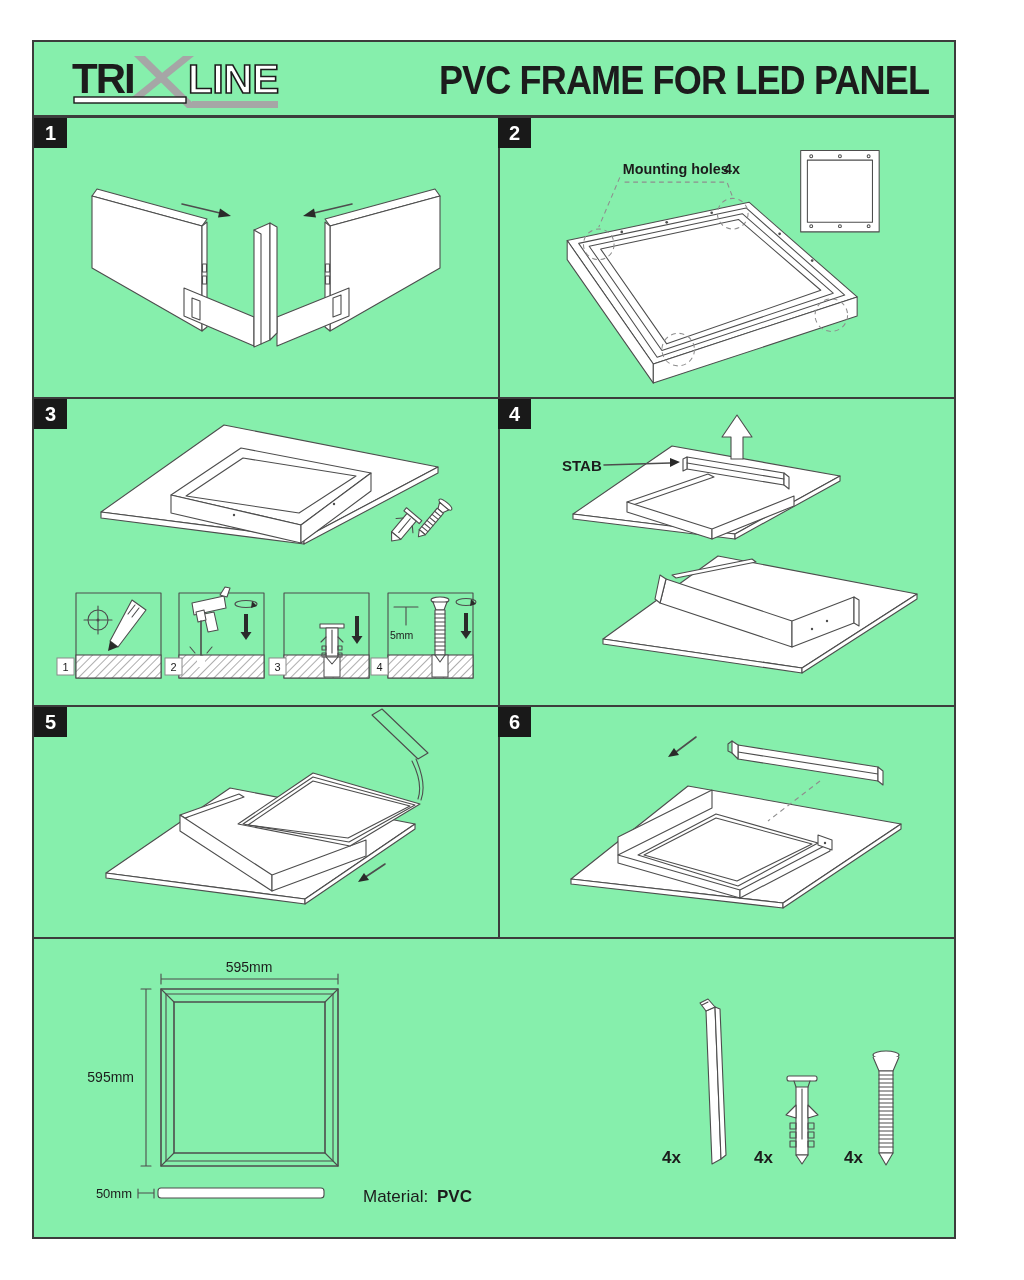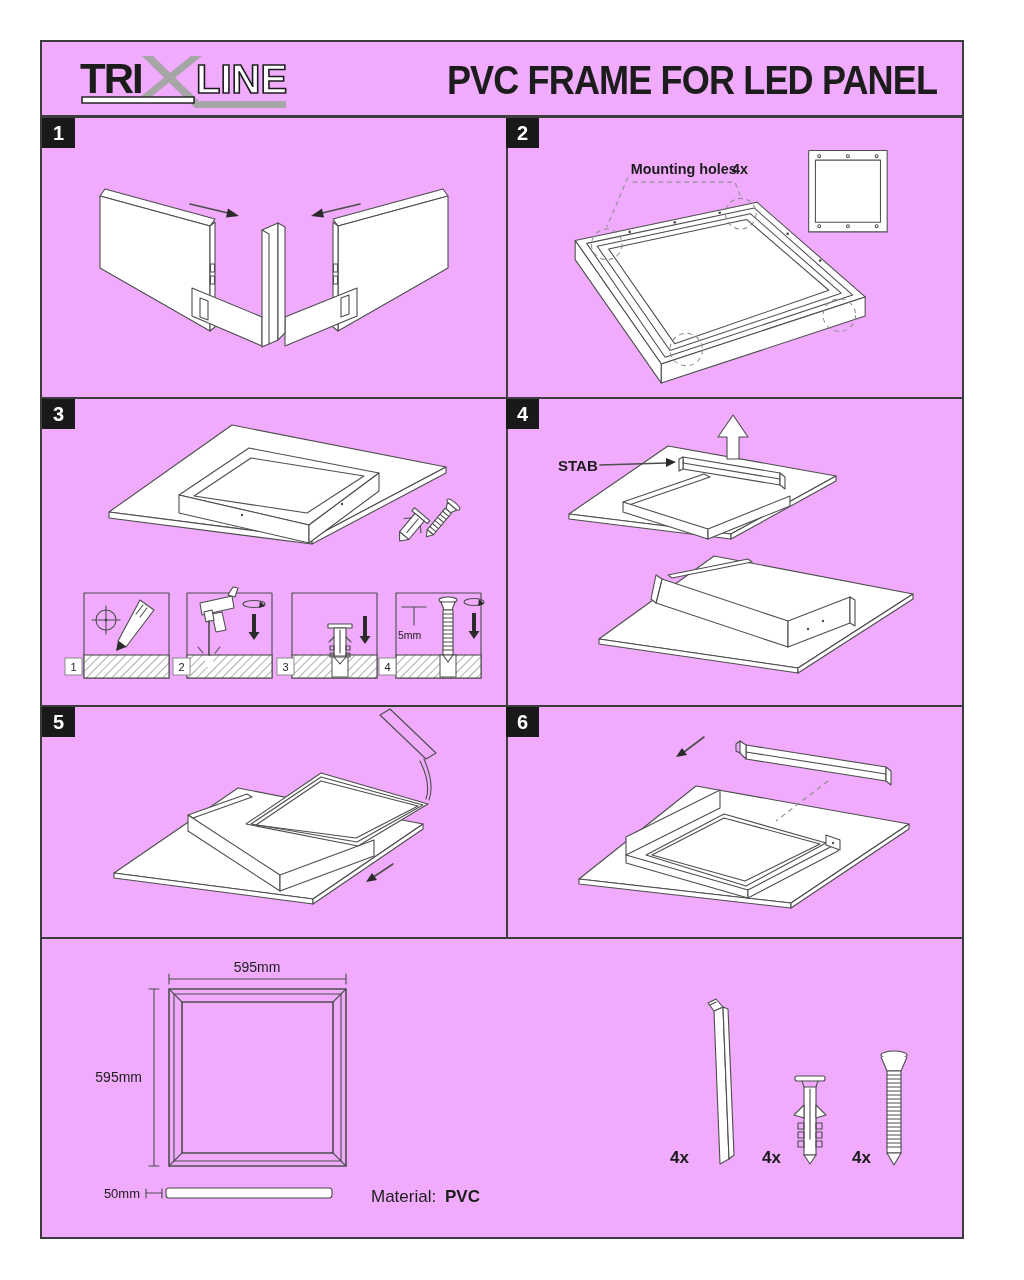--- a/index.html
+++ b/index.html
@@ -1,17 +1,17 @@
 <!DOCTYPE html>
 <html><head>
 <meta charset="utf-8">
 <style>
   html,body{margin:0;padding:0;background:#fff;}
   body{width:1024px;height:1280px;position:relative;font-family:"Liberation Sans",sans-serif;}
-  .page{position:absolute;left:40px;top:40px;width:920px;height:1195px;border:2px solid #3c3c3c;background:#f0abfc;}
+  .page{position:absolute;left:32px;top:40px;width:920px;height:1195px;border:2px solid #3c3c3c;background:#86efac;}
   .hline{position:absolute;left:0;right:0;background:#3c3c3c;}
   .vline{position:absolute;width:2px;background:#3c3c3c;}
   .cell{position:absolute;}
   .cell svg{display:block;width:100%;height:100%;}
   .badge{position:absolute;width:33px;height:30px;background:#191919;color:#fff;
          display:flex;align-items:center;justify-content:center;
          font-size:20px;font-weight:bold;}
   .header{position:absolute;left:0;top:0;width:920px;height:73px;}
   .title{position:absolute;left:390px;top:12px;width:520px;height:52px;
          display:flex;align-items:center;justify-content:center;
@@ -240,21 +240,21 @@
           <ellipse class="s" cx="432" cy="203" rx="10" ry="3.5"></ellipse>
           <polygon class="blk" points="442,205 437,200 436,207"></polygon>
           <polygon class="blk" points="430,214 434,214 434,232 437.5,232 432,240 426.5,232 430,232"></polygon>
           <rect class="tag" x="337" y="259" width="17" height="17"></rect>
           <text class="t" x="345.5" y="272" font-size="11" text-anchor="middle">4</text>
         </g>
       </g>
     </svg>
   </div>
 
-  <div class="cell" style="left:466px;top:357px;width:454px;height:306px;">
+  <div class="cell" style="left:466px;top:357px;width:454px;height:306px;padding-left:12px;">
     <svg viewBox="0 0 454 306">
       <g>
         <path class="sf" d="M61,115 L160,47 L328,77 L223,135 Z"></path>
         <path class="sf" d="M61,115 L223,135 L223,140 L61,120 Z"></path>
         <path class="sf" d="M223,135 L328,77 L328,82 L223,140 Z"></path>
         <g>
           <path class="sf" d="M115,103 L196,75 L202,78 L121,106 Z"></path>
           <path class="sf" d="M115,103 L200,130 L200,140 L115,113 Z"></path>
           <path class="sf" d="M200,130 L282,97 L282,107 L200,140 Z"></path>
         </g>

